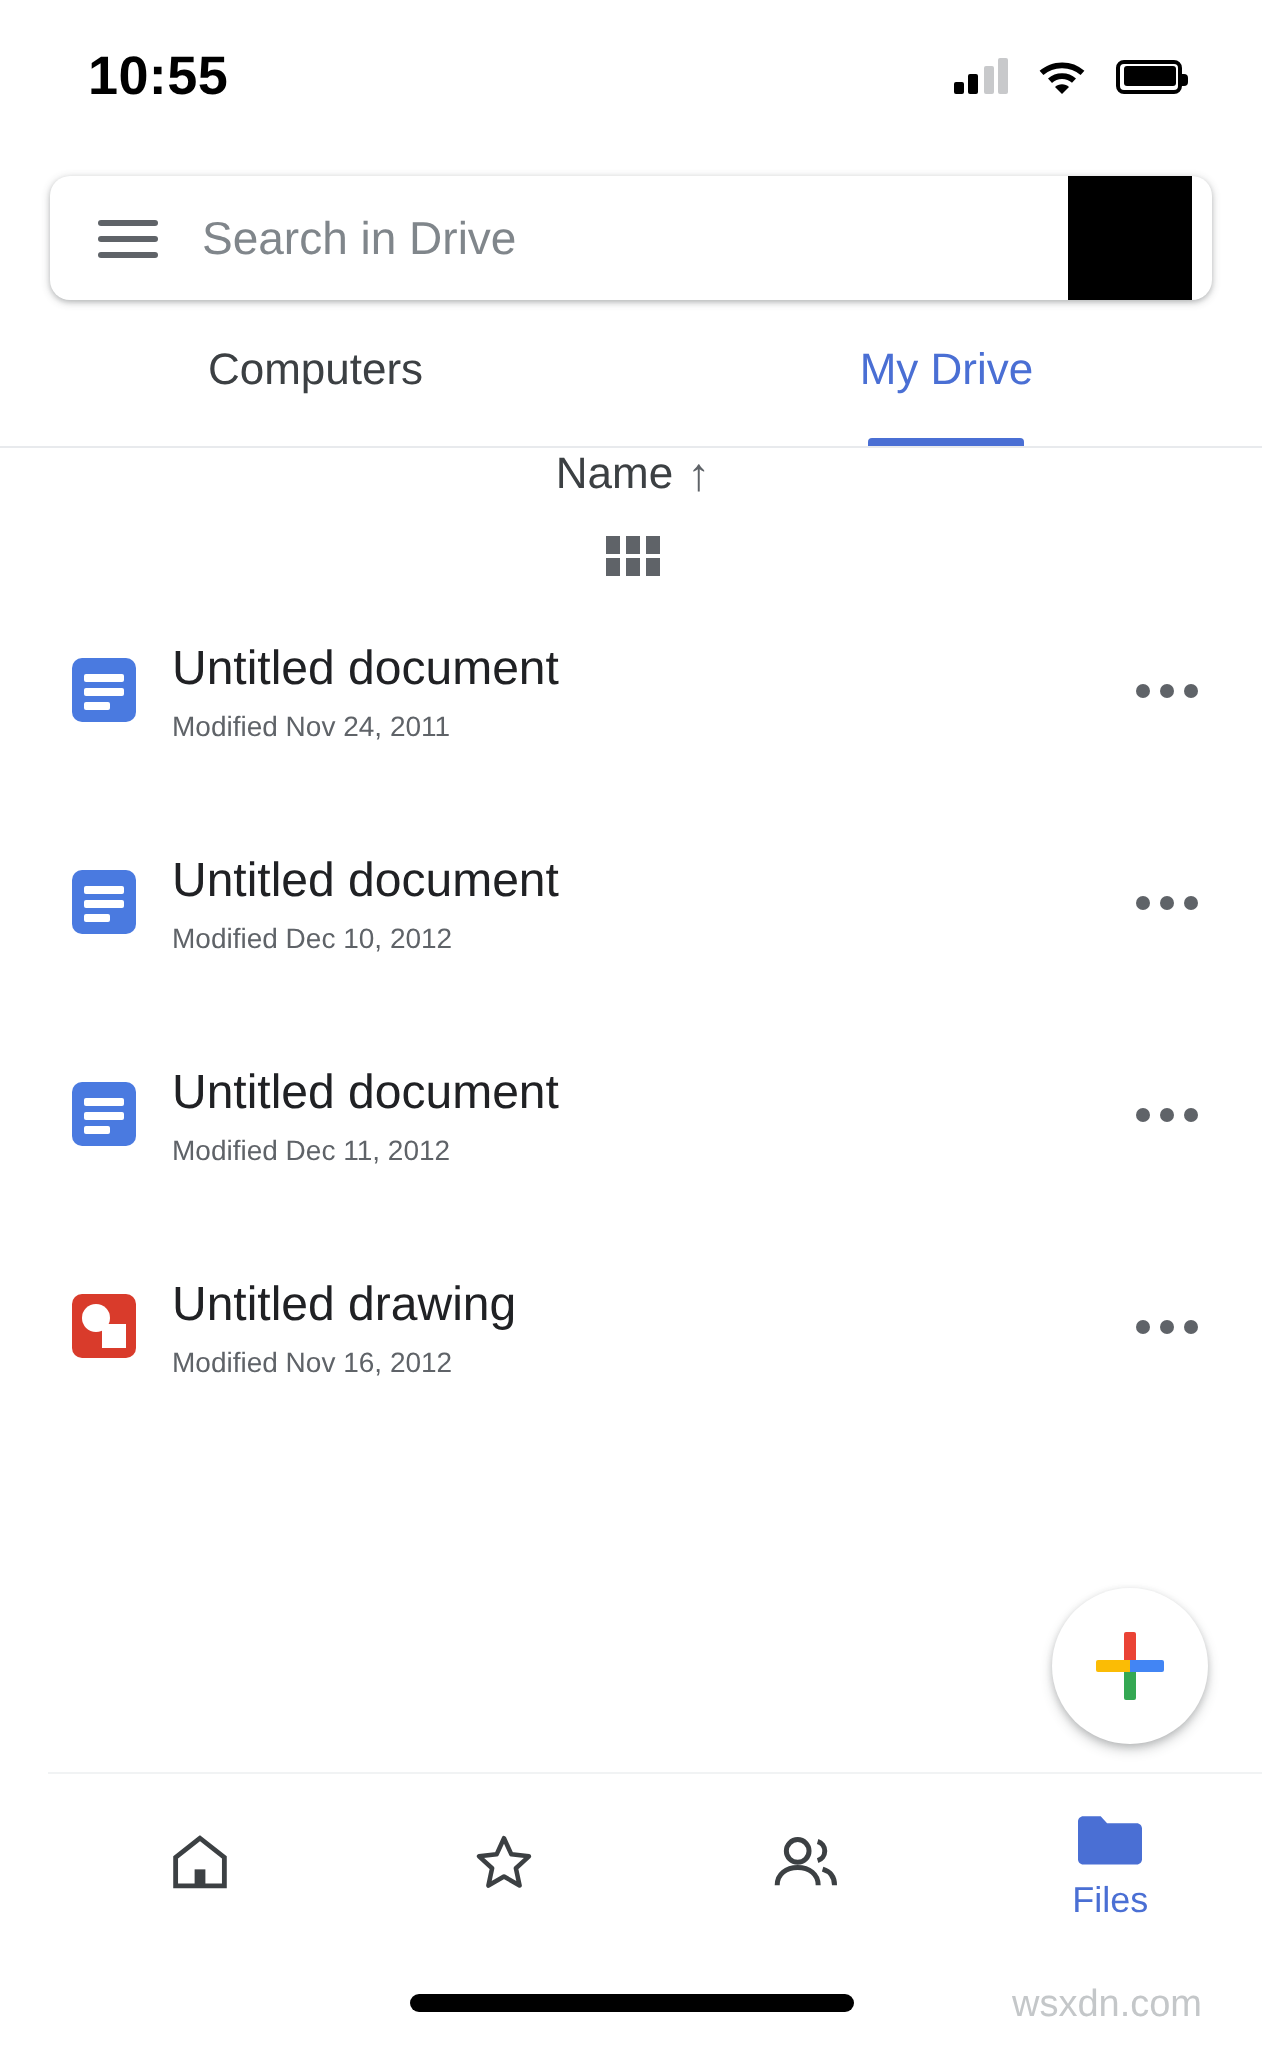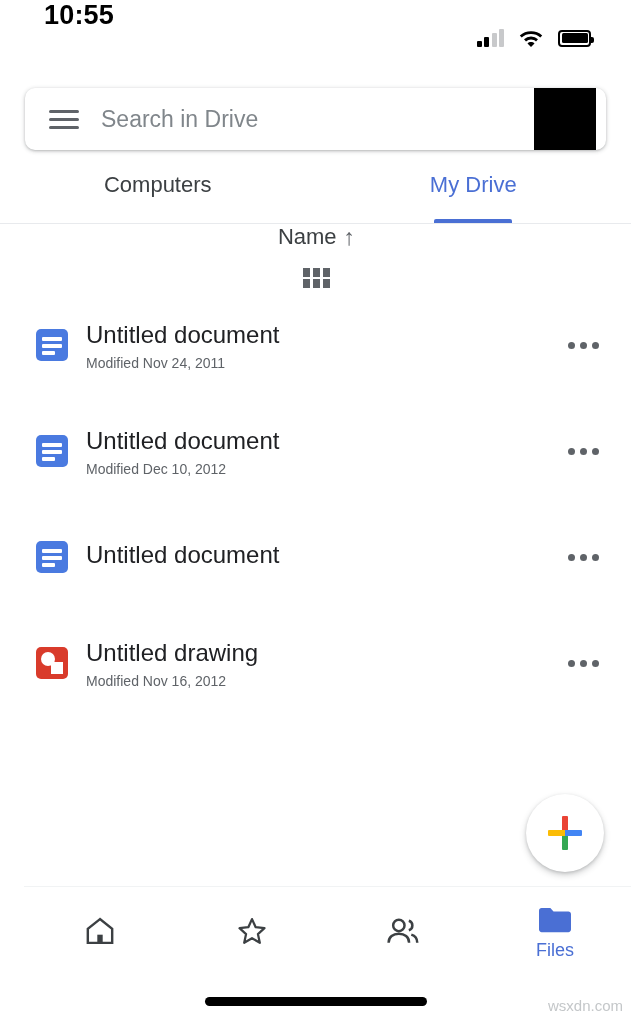--- a/index.html
+++ b/index.html
@@ -14,20 +14,21 @@
     position: relative;
     width: 631px;
     height: 1024px;
     background: #ffffff;
   }
 
   
   .status-bar {
     height: 76px;
     display: flex;
+    align-items: center;
     justify-content: space-between;
     padding: 0 40px 0 44px;
     gap: 46px;
   }
   .status-time {
     font-size: 27px;
     font-weight: bold;
     color: #000;
     letter-spacing: 0.2px;
   }
@@ -271,23 +272,23 @@
     bottom: 18px;
     left: 50%;
     transform: translateX(-50%);
     width: 222px;
     height: 9px;
     border-radius: 5px;
     background: #000000;
   }
   .watermark {
     position: absolute;
-    right: 8px;
+    right: 30px;
     bottom: 10px;
-    font-size: 15px;
+    font-size: 19px;
     color: #c4c7c9;
     margin-left: 22px;
   }
 </style>
 </head>
 <body>
 
 <div class="phone">
 
   <div class="status-bar">
@@ -386,20 +387,21 @@
     </div>
 
     <div class="file-row">
       <div class="file-icon doc">
         <i></i>
           <i></i>
           <i></i>
       </div>
       <div class="file-meta">
         <div class="file-title">Untitled document</div>
+        <div class="file-sub">Modified Dec 11, 2012</div>
       </div>
       <div class="more-btn">
         <i></i>
           <i></i>
           <i></i>
       </div>
     </div>
 
     <div class="file-row">
       <div class="file-icon drawing">

